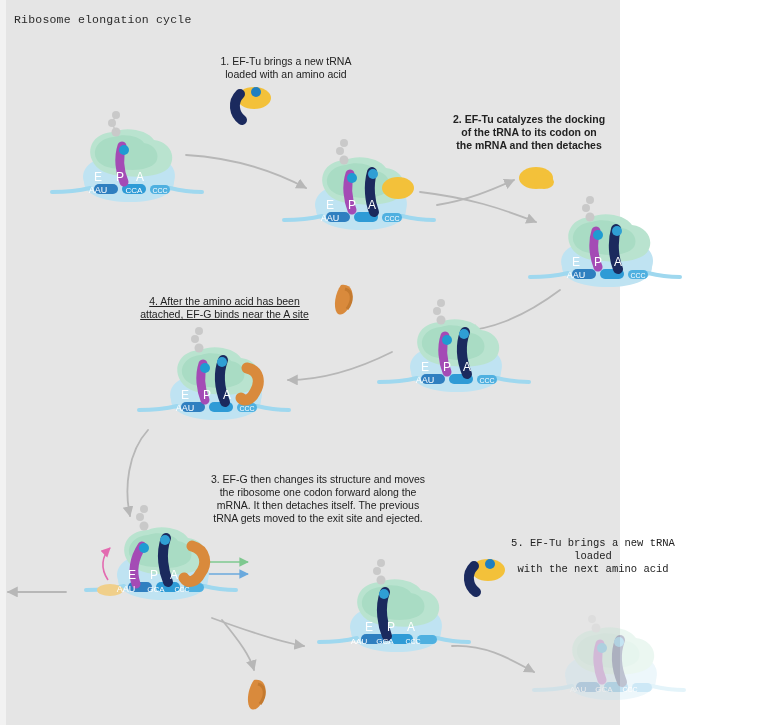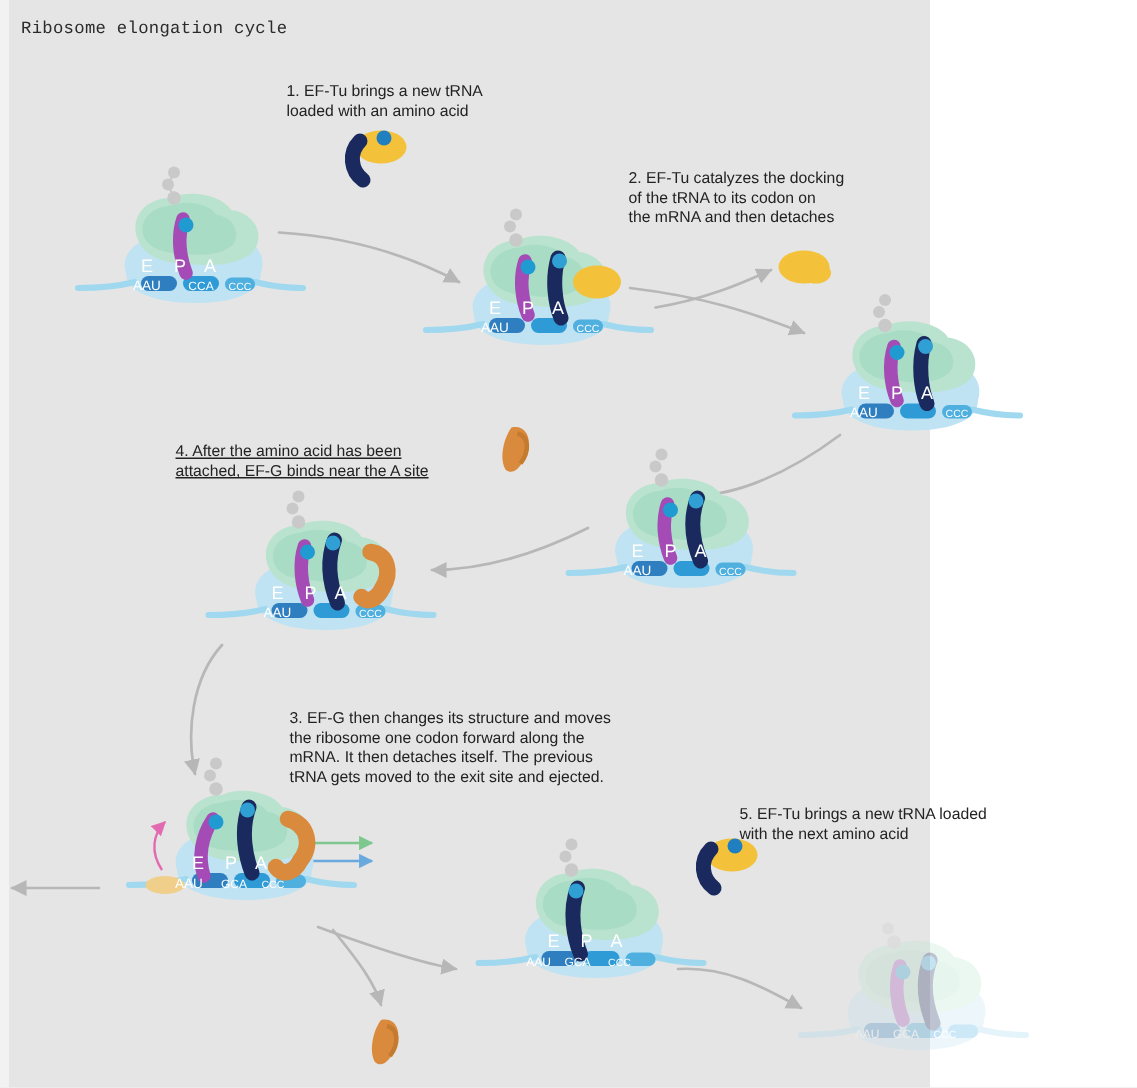--- a/index.html
+++ b/index.html
@@ -23,20 +23,21 @@
     color:#2b2b2b;
     letter-spacing:0.2px;
     white-space:nowrap;
   }
   .caption{
     position:absolute;
     font-size:10.5px;
     line-height:13px;
     color:#222;
     white-space:pre-line;
+    text-align:center;
   }
   svg.layer{position:absolute;left:0;top:0;width:758px;height:725px;pointer-events:none;}
 </style>
 </head>
 <body>
 
 <div id="canvas">
   <div class="edge-left"></div>
 
   <div class="title">Ribosome elongation cycle</div>
@@ -299,28 +300,28 @@
     <g transform="translate(466,560)">
       <ellipse cx="22" cy="10" rx="17" ry="11" fill="#f3c13a"></ellipse>
       <path d="M8,6 C0,14 2,26 10,32" stroke="#1b2a5e" stroke-width="10" fill="none" stroke-linecap="round"></path>
       <circle cx="24" cy="4" r="5" fill="#1f7fc0"></circle>
     </g>
   </svg>
 
   <div class="caption" style="left:191px;top:55px;width:190px;">1. EF-Tu brings a new tRNA
 loaded with an amino acid</div>
 
-  <div class="caption" style="left:419px;top:113px;width:220px;">2. EF-Tu catalyzes the docking
+  <div class="caption" style="left:419px;top:113px;width:220px;font-weight:bold;">2. EF-Tu catalyzes the docking
 of the tRNA to its codon on
 the mRNA and then detaches</div>
 
 
   <div class="caption" style="left:117px;top:295px;width:215px;text-decoration:underline;">4. After the amino acid has been
 attached, EF-G binds near the A site</div>
 
   <div class="caption" style="left:193px;top:473px;width:250px;">3. EF-G then changes its structure and moves
 the ribosome one codon forward along the
 mRNA. It then detaches itself. The previous
 tRNA gets moved to the exit site and ejected.</div>
 
-  <div class="caption" style="left:493px;top:537px;width:200px;">5. EF-Tu brings a new tRNA loaded
+  <div class="caption" style="left:493px;top:537px;width:200px;font-family:Liberation Mono, monospace;">5. EF-Tu brings a new tRNA loaded
 with the next amino acid</div>
 </div>
 
 </body></html>

